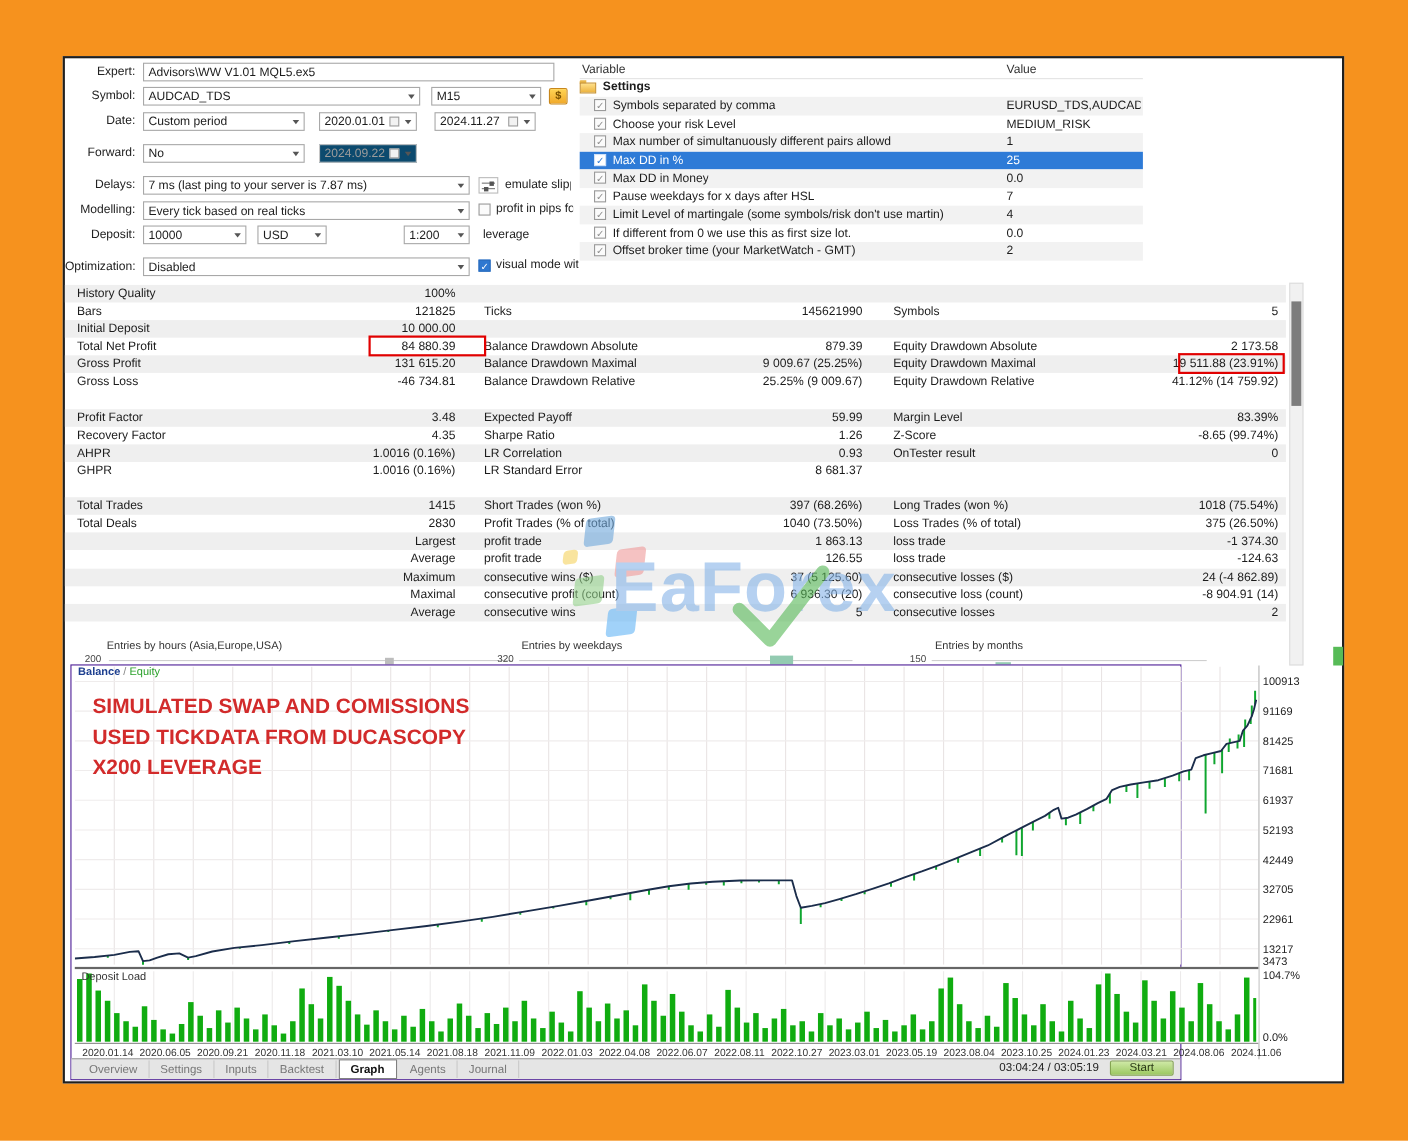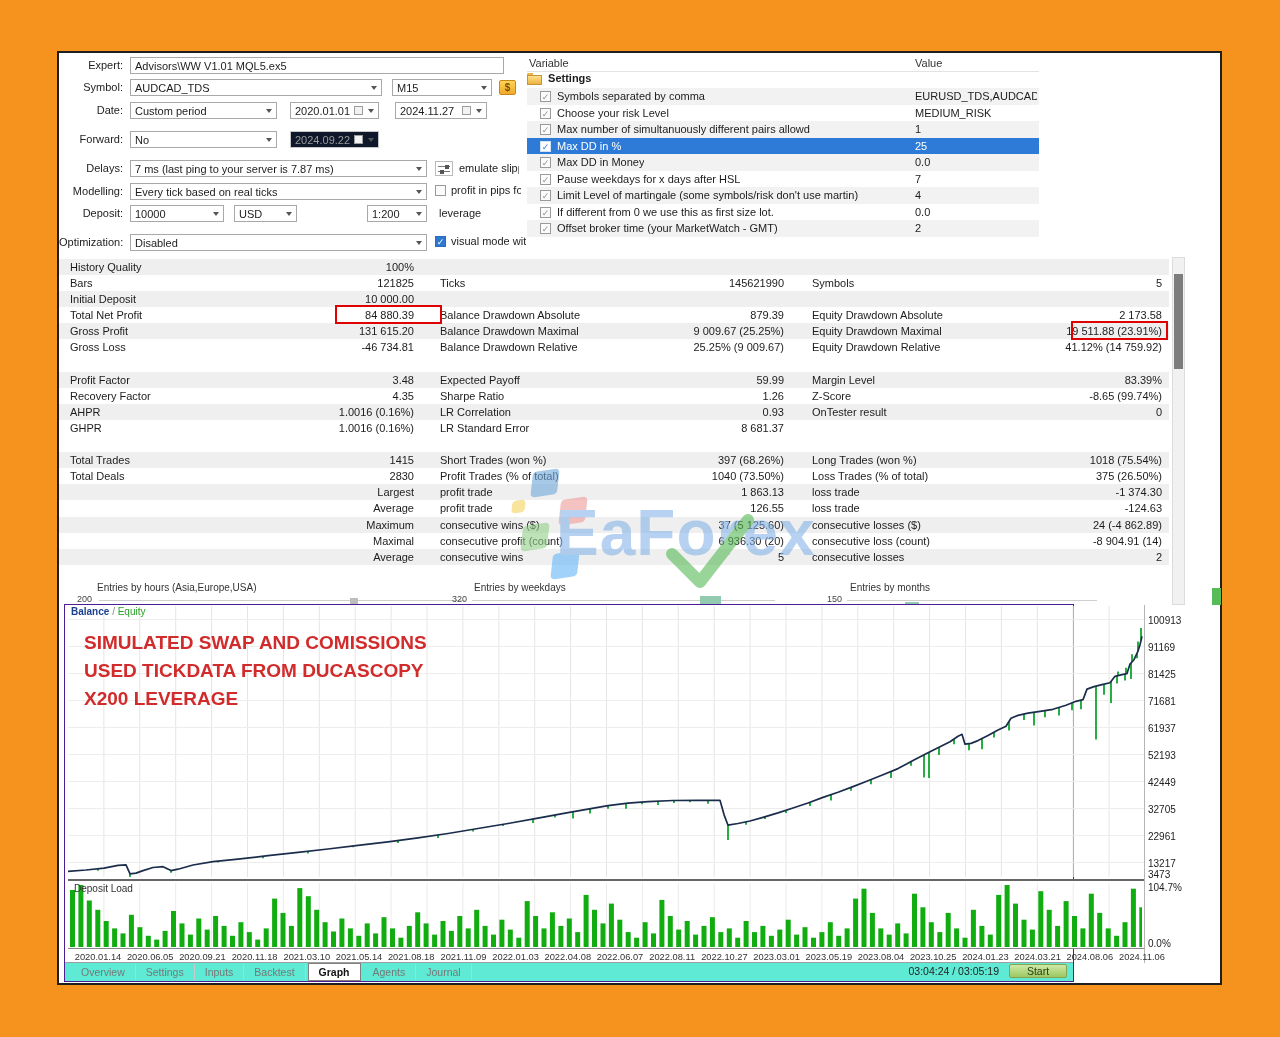--- a/index.html
+++ b/index.html
@@ -9,21 +9,21 @@
   
   #win { position:absolute; left:57px; top:51px; width:1165px; height:934px;
          background:#fff; border:2px solid #1f1f1f; }
 
   .flabel { position:absolute; left:0; width:64px; text-align:right; font-size:11px; color:#222; padding-top:2px; white-space:nowrap; }
   .ctl { position:absolute; height:17px; border:1px solid #a8a8a8; background:#fff; font-size:11px; line-height:15px;
          padding:1px 14px 0 4px; white-space:nowrap; overflow:hidden; }
   .ctl .arr { position:absolute; right:4px; top:6px; width:0; height:0;
               border-left:3.5px solid transparent; border-right:3.5px solid transparent; border-top:4px solid #555; }
   .ctl .dbox { position:absolute; right:15px; top:3px; width:9px; height:9px; border:1px solid #9d9d9d; background:#f2f2f2; }
-  .dis { background:#0f172a; color:#9b9b9b; border-color:#c6c6c6; }
+  .dis { background:#0c4a6e; color:#9b9b9b; border-color:#c6c6c6; }
   .sidetext { position:absolute; font-size:11px; color:#222; white-space:nowrap; overflow:hidden; }
 
   .cb { position:absolute; width:11px; height:11px; border:1px solid #9a9a9a; background:#fbfbfb;
         font-size:9px; line-height:10px; text-align:center; color:#8f8f8f; }
   .cb.checked::after { content:"✓"; }
   .cb.blue { background:#2f78d0; border-color:#2a6cbd; color:#fff; }
   .cb.inrow { position:static; display:inline-block; flex:none; }
 
   .ybtn { position:absolute; width:17px; height:15px; background:linear-gradient(#ffd454,#f0a92a);
           border:1px solid #c8871b; border-radius:2px; font-size:10px; font-weight:bold; color:#7a5200;
@@ -85,21 +85,21 @@
   #annotation { position:absolute; left:19px; top:24px; z-index:3; font-size:19px; font-weight:bold; color:#d22b2b; line-height:28px; }
   #bal-svg { position:absolute; left:3px; top:1px; }
   #axis-sep { position:absolute; left:1079px; top:0; width:1px; height:358px; background:#b5b5b5; }
   .ylab { position:absolute; left:1083px; font-size:10px; color:#222; white-space:nowrap; }
   #dl-panel { position:absolute; left:3px; top:274px; width:1076px; height:70px; border-top:2px solid #666; border-bottom:1px solid #888; background:#fff; }
   #dl-label { position:absolute; left:6px; top:2px; font-size:10px; color:#333; z-index:2; }
   #dl-max { position:absolute; left:1083px; top:277px; font-size:10px; color:#222; }
   #dl-min { position:absolute; left:1083px; top:333px; font-size:10px; color:#222; }
   #xlabels { position:absolute; left:3px; top:347px; width:1076px; height:12px; }
   .xlab { position:absolute; font-size:9.3px; color:#333; white-space:nowrap; transform:translateX(-50%); }
-  #tabbar { position:absolute; left:0; bottom:0; width:100%; height:19px; background:#5eead4; border-top:1px solid #9e9e9e; display:flex; align-items:center; padding-left:6px; }
+  #tabbar { position:absolute; left:0; bottom:0; width:100%; height:19px; background:#e5e5e5; border-top:1px solid #9e9e9e; display:flex; align-items:center; padding-left:6px; }
   .tab { font-size:10.5px; color:#777; padding:2px 10px; border-right:1px solid #c9c9c9; cursor:default; }
   .tab.active { background:#fff; color:#111; font-weight:bold; border:1px solid #808080; margin:0 2px; }
   #tester-time { position:absolute; right:74px; bottom:4px; font-size:10.5px; color:#222; }
   #start-btn { position:absolute; right:6px; bottom:3px; width:58px; height:14px; background:linear-gradient(#cfe9a6,#9cc861);
                border:1px solid #84a452; border-radius:2px; font-size:10.5px; text-align:center; line-height:12px; color:#2b3a17; }
   #green-sliver { position:absolute; left:1153px; top:535px; width:9px; height:17px; background:#57bb57; }
 </style>
 </head>
 <body>
 

